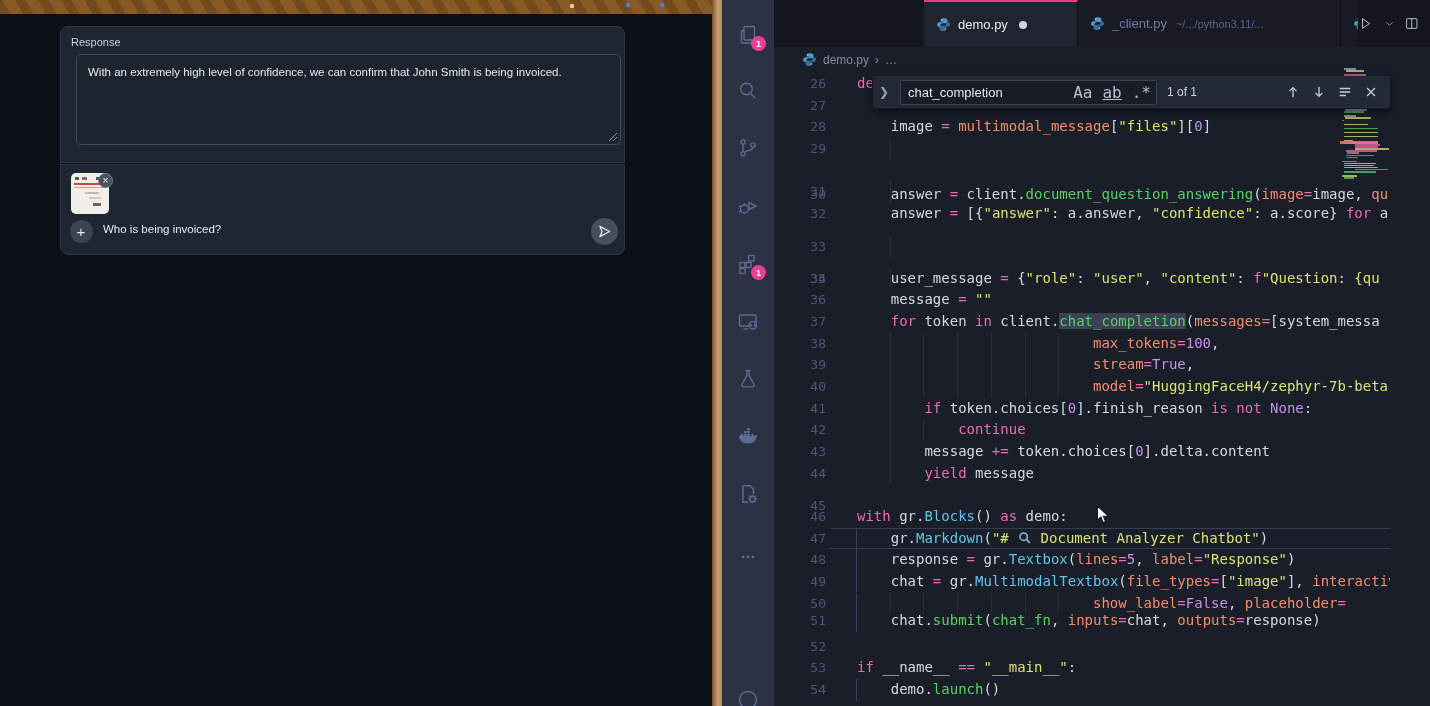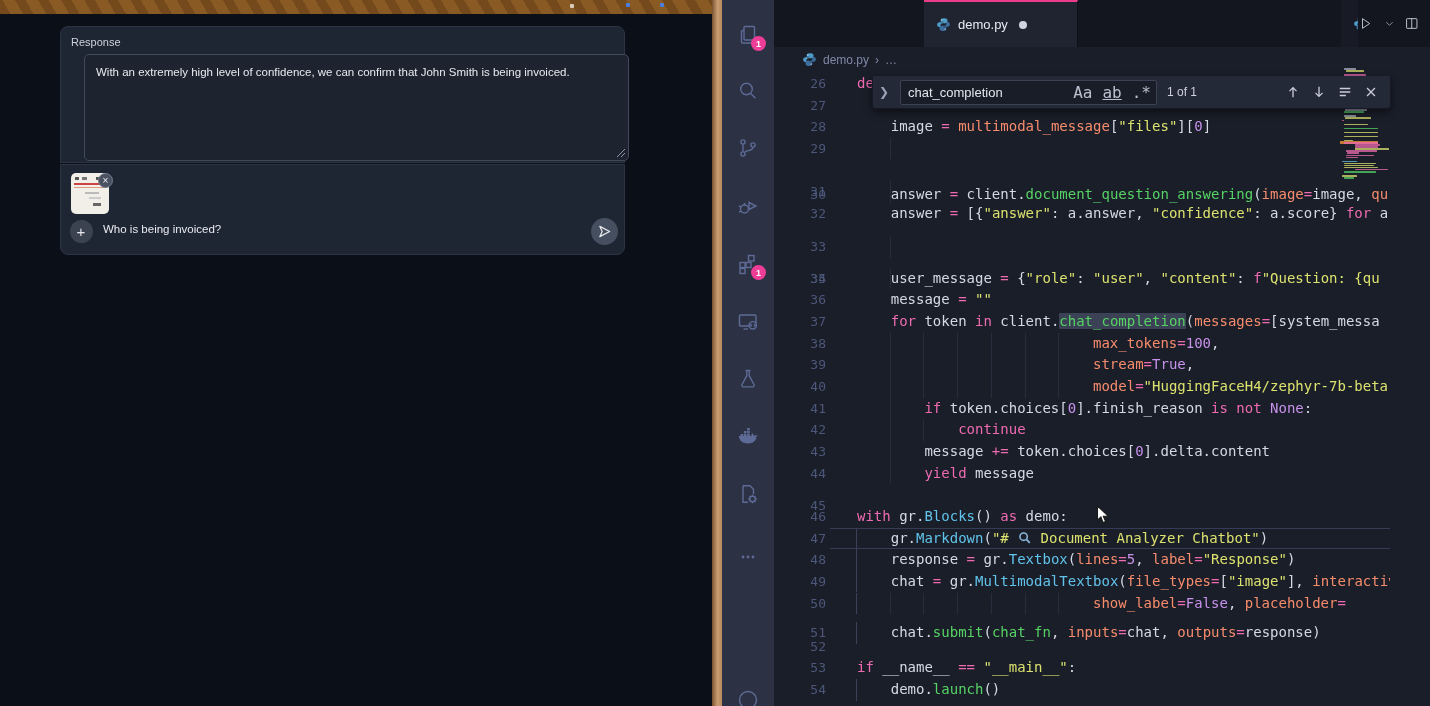--- a/index.html
+++ b/index.html
@@ -90,21 +90,21 @@
 
   <div class="abs left-window">
     <div class="abs browser-bar">
       <div class="abs speck" style="left:570px;top:4px;background:#d8cbb6;"></div>
       <div class="abs speck" style="left:626px;top:3px;background:#4a7de0;"></div>
       <div class="abs speck" style="left:660px;top:3px;background:#4a7de0;"></div>
     </div>
 
     <div class="abs g-block" style="left:60px;top:26px;width:565px;height:137px;border-radius:8px 8px 0 0;">
       <div class="abs g-label" style="left:10px;top:9px;">Response</div>
-      <div class="abs" style="left:23px;top:27px;width:546px;height:107px;width:545px;">
+      <div class="abs" style="left:15px;top:27px;width:546px;height:91px;width:545px;">
         <textarea class="g-textarea" spellcheck="false" style="">With an extremely high level of confidence, we can confirm that John Smith is being invoiced.</textarea>
         <svg class="abs" style="right:3px;bottom:3px;" width="10" height="10" viewBox="0 0 10 10">
           <path d="M9 1 1 9 M9 5 5 9" stroke="#8a93a5" stroke-width="1"></path>
         </svg>
       </div>
     </div>
 
     <div class="abs g-block" style="left:60px;top:164px;width:565px;height:91px;border-radius:0 0 8px 8px;">
 
       <div class="abs thumb" style="left:10px;top:8px;width:38px;height:41px;">
@@ -201,20 +201,30 @@
     <div class="abs tab-bar">
         <div class="tab active" style="left: 150px; width: 154px;">
           <span><svg width="15" height="15" viewBox="0 0 16 16" style="vertical-align:-3px">
               <path fill="#4f9cc8" d="M7.9 1.2c-1.8 0-2.9.8-2.9 2v1.9h3v.6H3.6C2.2 5.7 1.2 6.8 1.2 8.2s.9 2.4 2.3 2.4h1.3V8.9c0-1.3 1.1-2.2 2.4-2.2h3c1.1 0 2-.9 2-2V3.2c0-1.2-1.2-2-2.9-2z"></path>
               <path fill="#3d6f9e" d="M8.1 14.8c1.8 0 2.9-.8 2.9-2v-1.9H8v-.6h4.4c1.4 0 2.4-1.1 2.4-2.5S13.9 5.4 12.5 5.4h-1.3v1.7c0 1.3-1.1 2.2-2.4 2.2h-3c-1.1 0-2 .9-2 2v1.5c0 1.2 1.2 2 2.9 2z"></path>
               <circle cx="6.2" cy="3.1" r=".6" fill="#dfe6ee"></circle>
               <circle cx="9.8" cy="12.9" r=".6" fill="#dfe6ee"></circle>
             </svg></span>
           <span>demo.py</span>
           <span class="dot"></span>
+        </div>
+        <div class="tab" style="left: 304px; width: 263px;">
+          <span><svg width="15" height="15" viewBox="0 0 16 16" style="vertical-align:-3px">
+              <path fill="#4f9cc8" d="M7.9 1.2c-1.8 0-2.9.8-2.9 2v1.9h3v.6H3.6C2.2 5.7 1.2 6.8 1.2 8.2s.9 2.4 2.3 2.4h1.3V8.9c0-1.3 1.1-2.2 2.4-2.2h3c1.1 0 2-.9 2-2V3.2c0-1.2-1.2-2-2.9-2z"></path>
+              <path fill="#3d6f9e" d="M8.1 14.8c1.8 0 2.9-.8 2.9-2v-1.9H8v-.6h4.4c1.4 0 2.4-1.1 2.4-2.5S13.9 5.4 12.5 5.4h-1.3v1.7c0 1.3-1.1 2.2-2.4 2.2h-3c-1.1 0-2 .9-2 2v1.5c0 1.2 1.2 2 2.9 2z"></path>
+              <circle cx="6.2" cy="3.1" r=".6" fill="#dfe6ee"></circle>
+              <circle cx="9.8" cy="12.9" r=".6" fill="#dfe6ee"></circle>
+            </svg></span>
+          <span>_client.py</span>
+          <span class="detail">~/.../python3.11/...</span>
         </div>
         <div class="tab" style="left: 567px; width: 17px;">
           <span><svg width="15" height="15" viewBox="0 0 16 16" style="vertical-align:-3px">
               <path fill="#4f9cc8" d="M7.9 1.2c-1.8 0-2.9.8-2.9 2v1.9h3v.6H3.6C2.2 5.7 1.2 6.8 1.2 8.2s.9 2.4 2.3 2.4h1.3V8.9c0-1.3 1.1-2.2 2.4-2.2h3c1.1 0 2-.9 2-2V3.2c0-1.2-1.2-2-2.9-2z"></path>
               <path fill="#3d6f9e" d="M8.1 14.8c1.8 0 2.9-.8 2.9-2v-1.9H8v-.6h4.4c1.4 0 2.4-1.1 2.4-2.5S13.9 5.4 12.5 5.4h-1.3v1.7c0 1.3-1.1 2.2-2.4 2.2h-3c-1.1 0-2 .9-2 2v1.5c0 1.2 1.2 2 2.9 2z"></path>
               <circle cx="6.2" cy="3.1" r=".6" fill="#dfe6ee"></circle>
               <circle cx="9.8" cy="12.9" r=".6" fill="#dfe6ee"></circle>
             </svg></span>
         </div>
       </div>
@@ -380,21 +390,21 @@
             <div class="guide g0" style="left: 82px;"></div>
             <div class="guide" style="left: 115.72px;"></div>
             <div class="guide" style="left: 149.44px;"></div>
             <div class="guide" style="left: 183.16px;"></div>
             <div class="guide" style="left: 216.88px;"></div>
             <div class="guide" style="left: 250.6px;"></div>
             <div class="guide" style="left: 284.32px;"></div>
             <div class="gutter">50</div>
             <div class="code"><span class="tk-t">                            </span><span class="tk-p">show_label</span><span class="tk-k">=</span><span class="tk-d">False</span><span class="tk-t">, </span><span class="tk-p">placeholder</span><span class="tk-k">=</span></div>
           </div>
-          <div class="code-row" style="top: 550px;">
+          <div class="code-row" style="top: 538px;">
             <div class="guide g0" style="left: 82px;"></div>
             <div class="gutter">51</div>
             <div class="code"><span class="tk-t">    chat.</span><span class="tk-f">submit</span><span class="tk-t">(</span><span class="tk-f">chat_fn</span><span class="tk-t">, </span><span class="tk-p">inputs</span><span class="tk-k">=</span><span class="tk-t">chat, </span><span class="tk-p">outputs</span><span class="tk-k">=</span><span class="tk-t">response)</span></div>
           </div>
           <div class="code-row" style="top: 563.8px;">
             <div class="gutter">52</div>
             <div class="code"></div>
           </div>
           <div class="code-row" style="top: 585.45px;">
             <div class="gutter">53</div>

